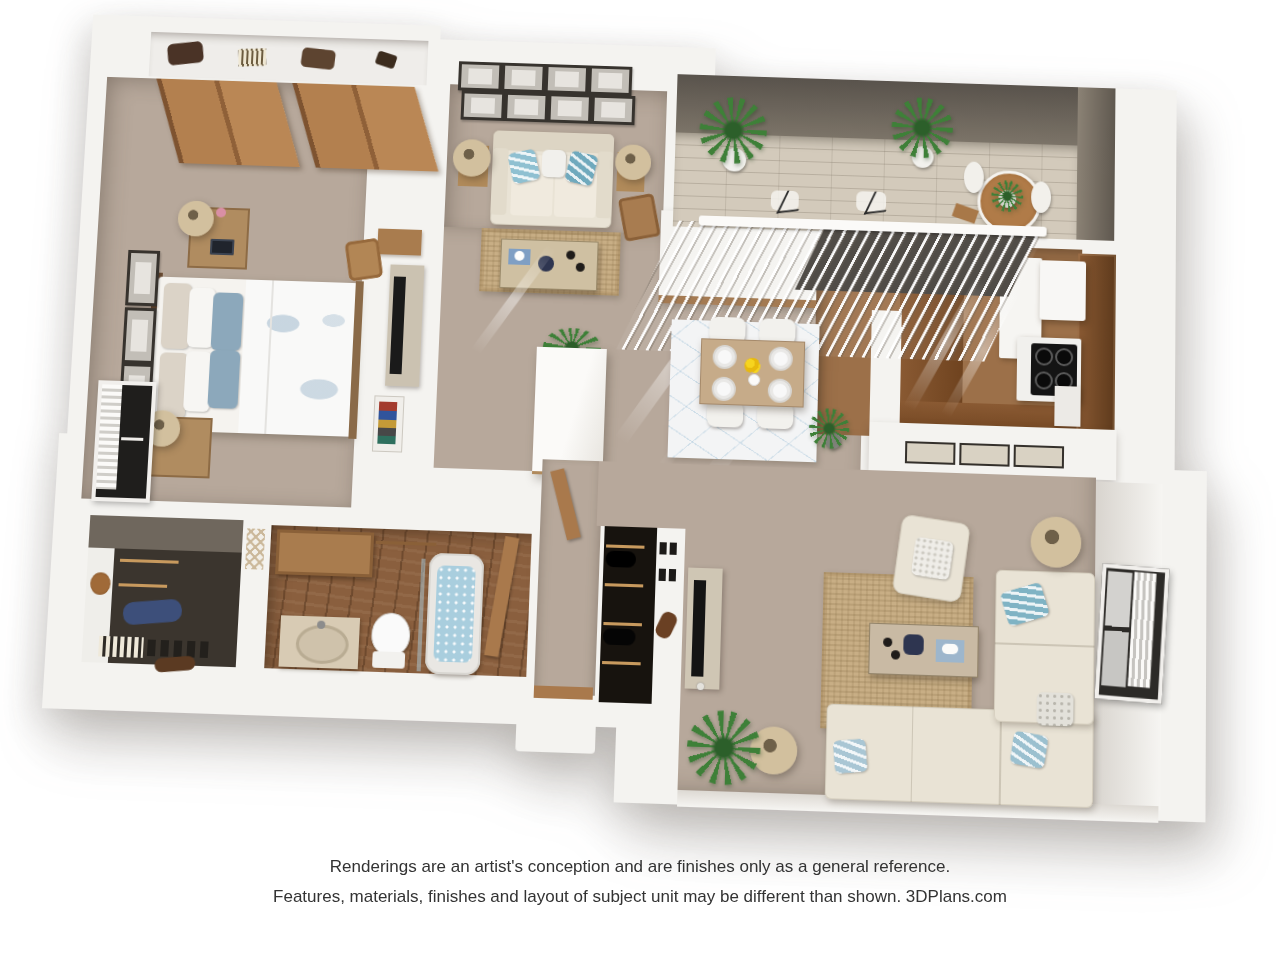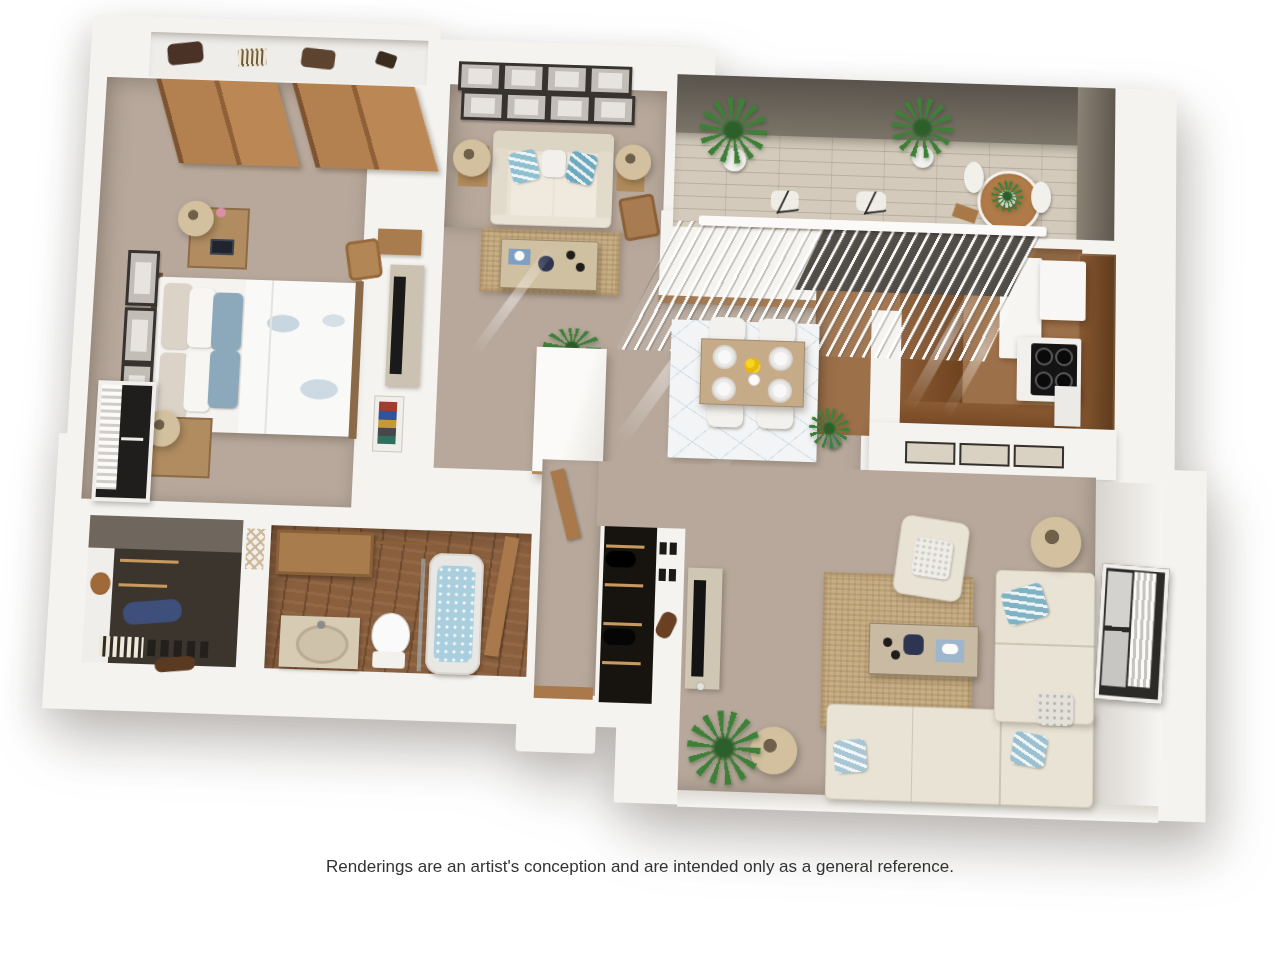--- a/index.html
+++ b/index.html
@@ -255,15 +255,16 @@
     <div class="a" style="left:640px;top:538px;width:34px;height:118px;background:#cfc6b4;box-shadow:2px 2px 5px rgba(60,50,40,.35);"></div>
     <div class="a" style="left:646px;top:550px;width:12px;height:94px;background:#141414;"></div>
     <div class="a" style="left:652px;top:650px;width:7px;height:7px;border-radius:50%;background:#e4e2dc;box-shadow:0 0 2px #888;"></div>
     <div class="plant" style="left:644px;top:676px;width:72px;height:72px;"></div>
     <div class="a" style="left:1046px;top:522px;width:58px;height:124px;background:#2c2a27;border:4px solid #f1efec;transform:rotate(3deg);box-shadow:2px 3px 6px rgba(0,0,0,.3);"></div>
     <div class="a" style="left:1052px;top:528px;width:24px;height:112px;background:linear-gradient(180deg,#d3d2cf 0 48%, #2c2a27 48% 52%, #c7c6c3 52%);transform:rotate(3deg);"></div>
     <div class="a" style="left:1078px;top:528px;width:22px;height:112px;background:repeating-linear-gradient(90deg,#fbfaf8 0 3px,#c6c4c0 3px 6px);transform:rotate(3deg);"></div>
   </div>
 
   <div class="footer" style="top:852px;">
-    <div>Renderings are an artist's conception and are intended only as a general reference.</div>
+    <div>Renderings are an artist's conception and are finishes only as a general reference.</div>
+    <div>Features, materials, finishes and layout of subject unit may be different than shown. 3DPlans.com</div>
   </div>
 </div>
 
 </body></html>

